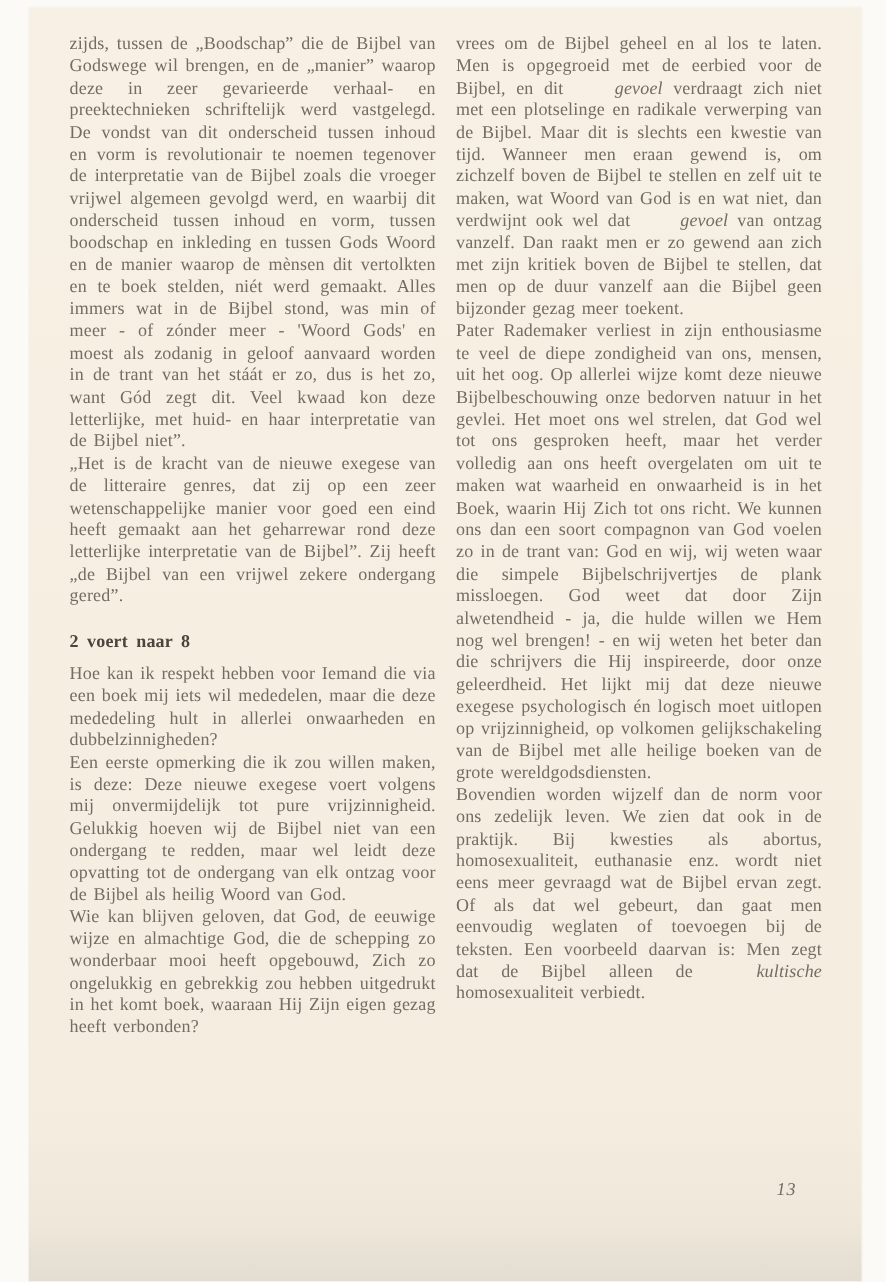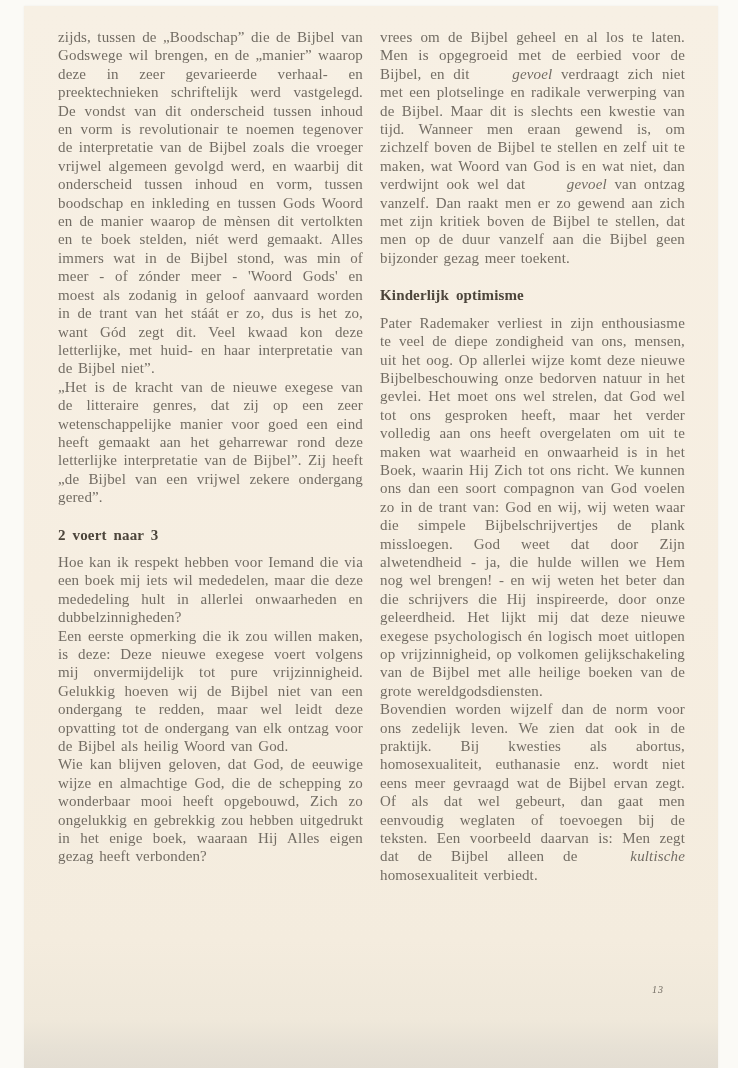--- a/index.html
+++ b/index.html
@@ -65,42 +65,41 @@
   .col i {
     font-style: italic;
     margin-left: 34px;
   }
   .page-number {
     position: absolute;
     top: 978px;
     left: 576px;
     width: 64px;
     text-align: right;
-    font-size: 10px;
+    font-size: 15px;
     color: #726c63;
     letter-spacing: 1px;
     font-style: italic;
   }
 </style>
 </head>
 <body>
 
 <div class="scan-wrap">
   <div class="scan-page">
     <div class="columns">
       <div class="col">
           <p class="para">zijds, tussen de „Boodschap” die de Bijbel van Godswege wil brengen, en de „manier” waarop deze in zeer gevarieerde verhaal- en preektechnieken schriftelijk werd vastgelegd. De vondst van dit onderscheid tussen inhoud en vorm is revolutionair te noemen tegenover de interpretatie van de Bijbel zoals die vroeger vrijwel algemeen gevolgd werd, en waarbij dit onderscheid tussen inhoud en vorm, tussen boodschap en inkleding en tussen Gods Woord en de manier waarop de mènsen dit vertolkten en te boek stelden, niét werd gemaakt. Alles immers wat in de Bijbel stond, was min of meer - of zónder meer - 'Woord Gods' en moest als zodanig in geloof aanvaard worden in de trant van het stáát er zo, dus is het zo, want Gód zegt dit. Veel kwaad kon deze letterlijke, met huid- en haar interpretatie van de Bijbel niet”.</p>
           <p class="para">„Het is de kracht van de nieuwe exegese van de litteraire genres, dat zij op een zeer wetenschappelijke manier voor goed een eind heeft gemaakt aan het geharrewar rond deze letterlijke interpretatie van de Bijbel”. Zij heeft „de Bijbel van een vrijwel zekere ondergang gered”.</p>
-          <h3 class="subhead">2 voert naar 3</h3>
+          <h3 class="subhead">2 voert naar 8</h3>
           <p class="para">Hoe kan ik respekt hebben voor Iemand die via een boek mij iets wil mededelen, maar die deze mededeling hult in allerlei onwaarheden en dubbelzinnigheden?</p>
           <p class="para">Een eerste opmerking die ik zou willen maken, is deze: Deze nieuwe exegese voert volgens mij onvermijdelijk tot pure vrijzinnigheid. Gelukkig hoeven wij de Bijbel niet van een ondergang te redden, maar wel leidt deze opvatting tot de ondergang van elk ontzag voor de Bijbel als heilig Woord van God.</p>
-          <p class="para">Wie kan blijven geloven, dat God, de eeuwige wijze en almachtige God, die de schepping zo wonderbaar mooi heeft opgebouwd, Zich zo ongelukkig en gebrekkig zou hebben uitgedrukt in het enige boek, waaraan Hij Alles eigen gezag heeft verbonden?</p>
+          <p class="para">Wie kan blijven geloven, dat God, de eeuwige wijze en almachtige God, die de schepping zo wonderbaar mooi heeft opgebouwd, Zich zo ongelukkig en gebrekkig zou hebben uitgedrukt in het komt boek, waaraan Hij Zijn eigen gezag heeft verbonden?</p>
         </div>
       <div class="col">
           <p class="para">vrees om de Bijbel geheel en al los te laten. Men is opgegroeid met de eerbied voor de Bijbel, en dit <i>gevoel</i> verdraagt zich niet met een plotselinge en radikale verwerping van de Bijbel. Maar dit is slechts een kwestie van tijd. Wanneer men eraan gewend is, om zichzelf boven de Bijbel te stellen en zelf uit te maken, wat Woord van God is en wat niet, dan verdwijnt ook wel dat <i>gevoel</i> van ontzag vanzelf. Dan raakt men er zo gewend aan zich met zijn kritiek boven de Bijbel te stellen, dat men op de duur vanzelf aan die Bijbel geen bijzonder gezag meer toekent.</p>
-          <h3 class="subhead">Kinderlijk optimisme</h3>
           <p class="para">Pater Rademaker verliest in zijn enthousiasme te veel de diepe zondigheid van ons, mensen, uit het oog. Op allerlei wijze komt deze nieuwe Bijbelbeschouwing onze bedorven natuur in het gevlei. Het moet ons wel strelen, dat God wel tot ons gesproken heeft, maar het verder volledig aan ons heeft overgelaten om uit te maken wat waarheid en onwaarheid is in het Boek, waarin Hij Zich tot ons richt. We kunnen ons dan een soort compagnon van God voelen zo in de trant van: God en wij, wij weten waar die simpele Bijbelschrijvertjes de plank missloegen. God weet dat door Zijn alwetendheid - ja, die hulde willen we Hem nog wel brengen! - en wij weten het beter dan die schrijvers die Hij inspireerde, door onze geleerdheid. Het lijkt mij dat deze nieuwe exegese psychologisch én logisch moet uitlopen op vrijzinnigheid, op volkomen gelijkschakeling van de Bijbel met alle heilige boeken van de grote wereldgodsdiensten.</p>
           <p class="para">Bovendien worden wijzelf dan de norm voor ons zedelijk leven. We zien dat ook in de praktijk. Bij kwesties als abortus, homosexualiteit, euthanasie enz. wordt niet eens meer gevraagd wat de Bijbel ervan zegt. Of als dat wel gebeurt, dan gaat men eenvoudig weglaten of toevoegen bij de teksten. Een voorbeeld daarvan is: Men zegt dat de Bijbel alleen de <i>kultische</i> homosexualiteit verbiedt.</p>
         </div>
     </div>
     <div class="page-number">13</div>
   </div>
 </div>
 
 </body></html>

